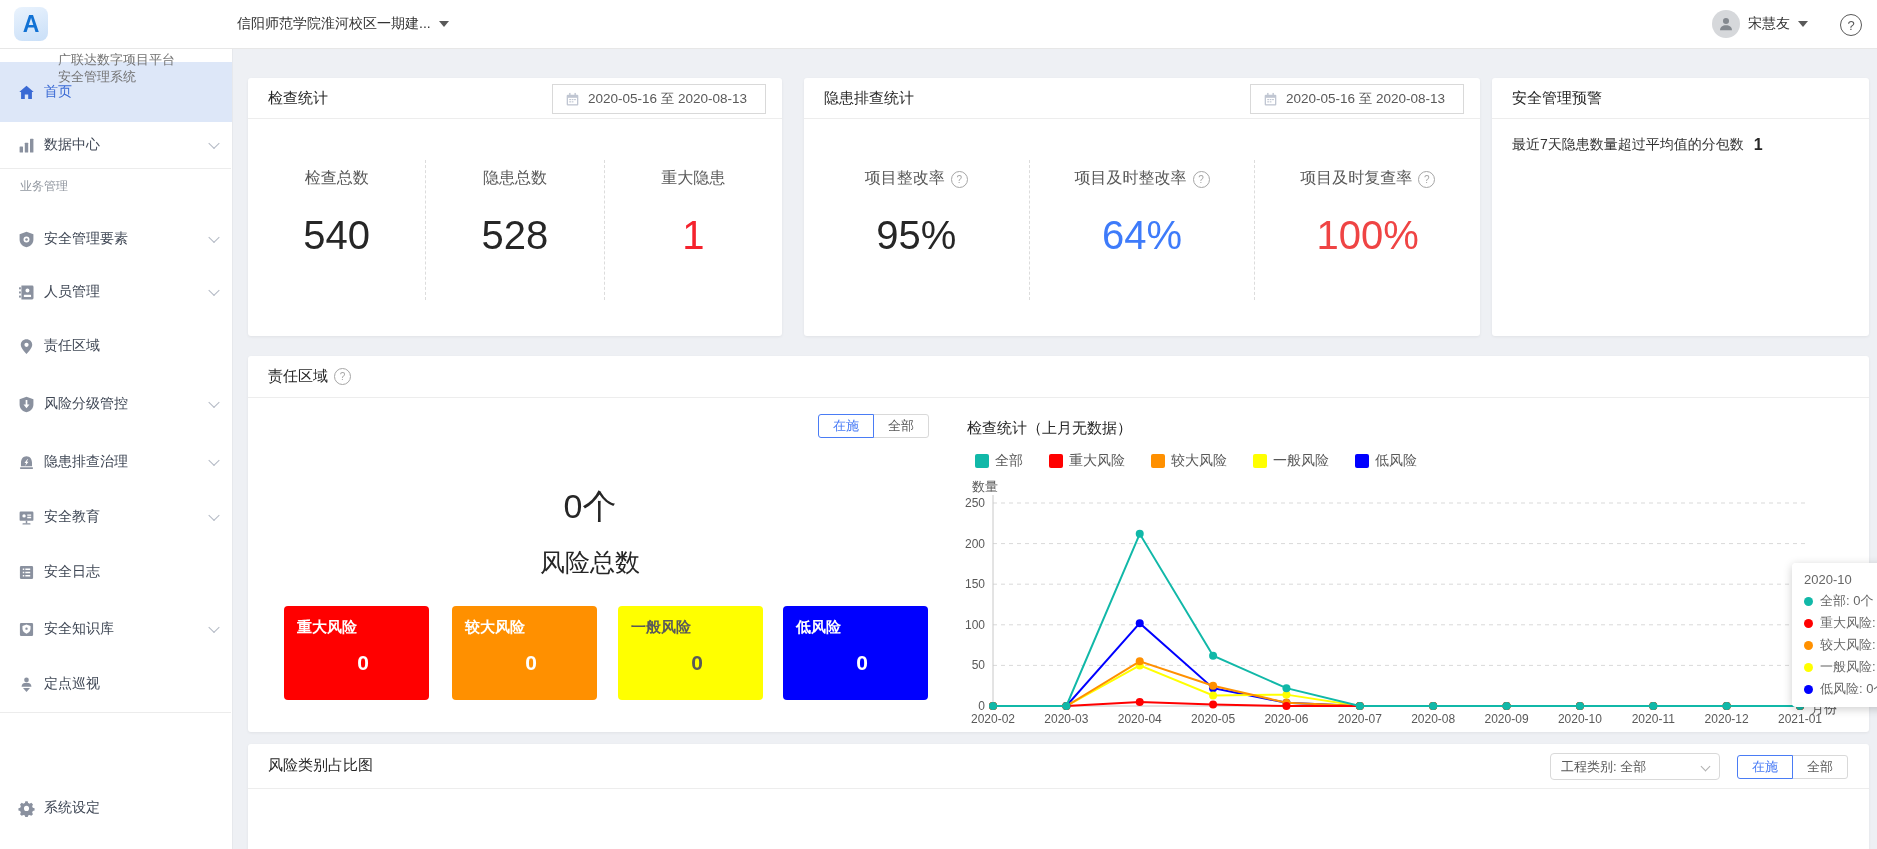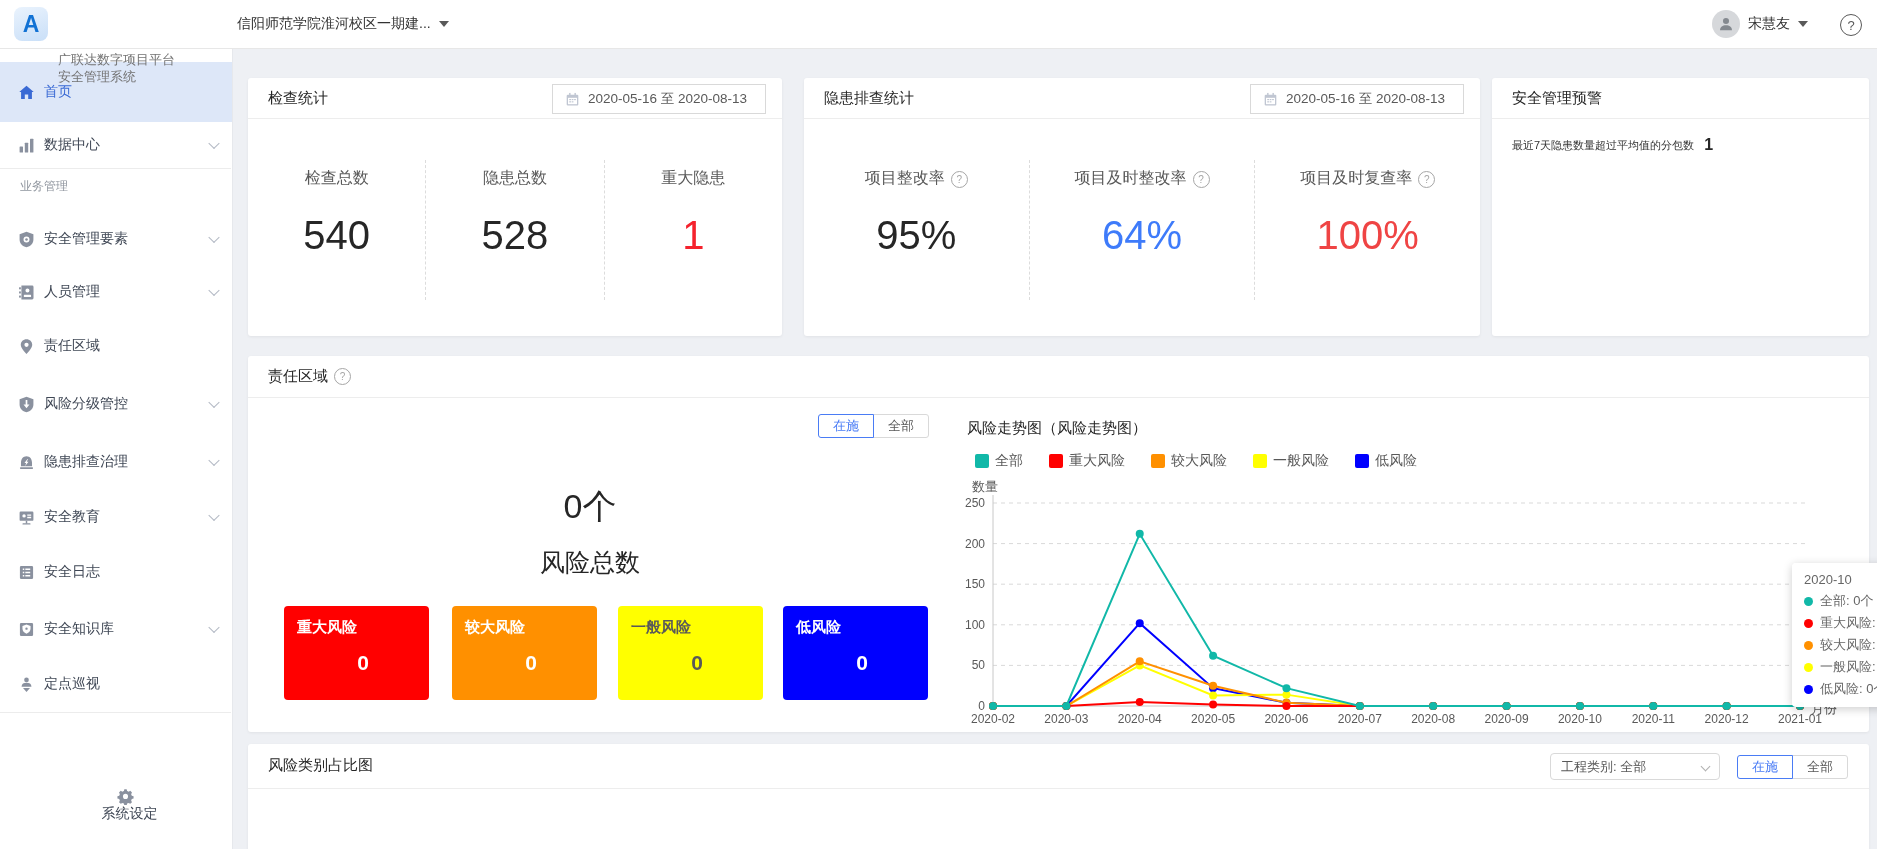--- a/index.html
+++ b/index.html
@@ -47,21 +47,21 @@
   .datebox svg{width:15px;height:15px;margin-right:8px;}
   .datebox span{font-size:13.5px;color:#595959;}
 
   .stats-row{position:absolute;display:flex;}
   .stat-col{flex:1;text-align:center;}
   .stat-col + .stat-col{border-left:1px dashed #dcdcdc;}
   .stat-label{font-size:16px;color:#595959;display:inline-flex;align-items:center;margin-top:8px;}
   .stat-value{font-size:40px;color:#262626;margin-top:24px;}
 
   .warn-line{position:absolute;left:20px;top:58px;display:flex;align-items:center;}
-  .warn-msg{font-size:11px;color:#333;}
+  .warn-msg{font-size:14px;color:#333;}
   .warn-count{font-size:16px;font-weight:bold;color:#262626;margin-left:10px;}
 
   
   .toggle{position:absolute;display:flex;}
   .tg-btn{height:24px;box-sizing:border-box;padding:0 14px;font-size:13px;display:flex;align-items:center;background:#fff;
           border:1px solid #d9d9d9;color:#595959;cursor:pointer;}
   .tg-btn.on{border:1px solid #4a7cf5;color:#4a7cf5;z-index:2;border-radius:3px 0 0 3px;}
   .tg-btn.off{margin-left:-1px;border-radius:0 3px 3px 0;}
   .risk-total{position:absolute;left:187px;top:128px;width:310px;text-align:center;}
   .risk-total .rt-val{font-size:34px;color:#262626;}
@@ -222,21 +222,21 @@
         <div class="side-item" style="top: 616px;">
           <span class="s-icon">
             <svg viewBox="0 0 16 16">
               <circle cx="8" cy="3.7" r="2.2"></circle>
               <path d="M3.4 9.6 C3.4 7.3 5.4 6.3 8 6.3 C10.6 6.3 12.6 7.3 12.6 9.6 V10.2 H3.4 Z"></path>
               <path d="M4.7 11.2 H11.3 L8 15 Z"></path>
             </svg>
           </span>
           <span class="s-label">定点巡视</span>
         </div>
-        <div class="side-item" style="top: 740px; flex-direction: column;">
+        <div class="side-item" style="top: 740px;">
           <span class="s-icon">
             <svg viewBox="0 0 16 16">
               <path fill-rule="evenodd" d="M6.9 1.2 H9.1 L9.5 2.9 A5.2 5.2 0 0 1 10.9 3.5 L12.5 2.7 L14.1 4.3 L13.3 5.9 A5.2 5.2 0 0 1 13.9 7.3 L15.6 7.7 V9.9 L13.9 10.3 A5.2 5.2 0 0 1 13.3 11.7 L14.1 13.3 L12.5 14.9 L10.9 14.1 A5.2 5.2 0 0 1 9.5 14.7 L9.1 16.4 H6.9 L6.5 14.7 A5.2 5.2 0 0 1 5.1 14.1 L3.5 14.9 L1.9 13.3 L2.7 11.7 A5.2 5.2 0 0 1 2.1 10.3 L0.4 9.9 V7.7 L2.1 7.3 A5.2 5.2 0 0 1 2.7 5.9 L1.9 4.3 L3.5 2.7 L5.1 3.5 A5.2 5.2 0 0 1 6.5 2.9 Z M8 5.5 A2.4 2.4 0 1 0 8 10.3 A2.4 2.4 0 0 0 8 5.5 Z"></path>
             </svg>
           </span>
           <span class="s-label">系统设定</span>
         </div>
       </div>
     <div class="side-divider" style="top:120px"></div>
     <div class="side-section" style="top:130px">业务管理</div>
@@ -346,21 +346,21 @@
         <div class="risk-box" style="left: 370px; background: rgb(255, 255, 0); color: rgb(89, 89, 89);">
           <div class="rb-lab">一般风险</div>
           <div class="rb-val">0</div>
         </div>
         <div class="risk-box" style="left: 535px; background: rgb(0, 0, 255); color: rgb(255, 255, 255);">
           <div class="rb-lab">低风险</div>
           <div class="rb-val">0</div>
         </div>
       </div>
 
-    <div class="trend-title">风险走势图（风险走势图）</div>
+    <div class="trend-title">检查统计（上月无数据）</div>
     <div class="legend" id="trend-legend">
         <div class="lg-item">
           <span class="lg-sq" style="background: rgb(17, 184, 168);"></span>
           <span class="lg-tx">全部</span>
         </div>
         <div class="lg-item">
           <span class="lg-sq" style="background: rgb(255, 0, 0);"></span>
           <span class="lg-tx">重大风险</span>
         </div>
         <div class="lg-item">

